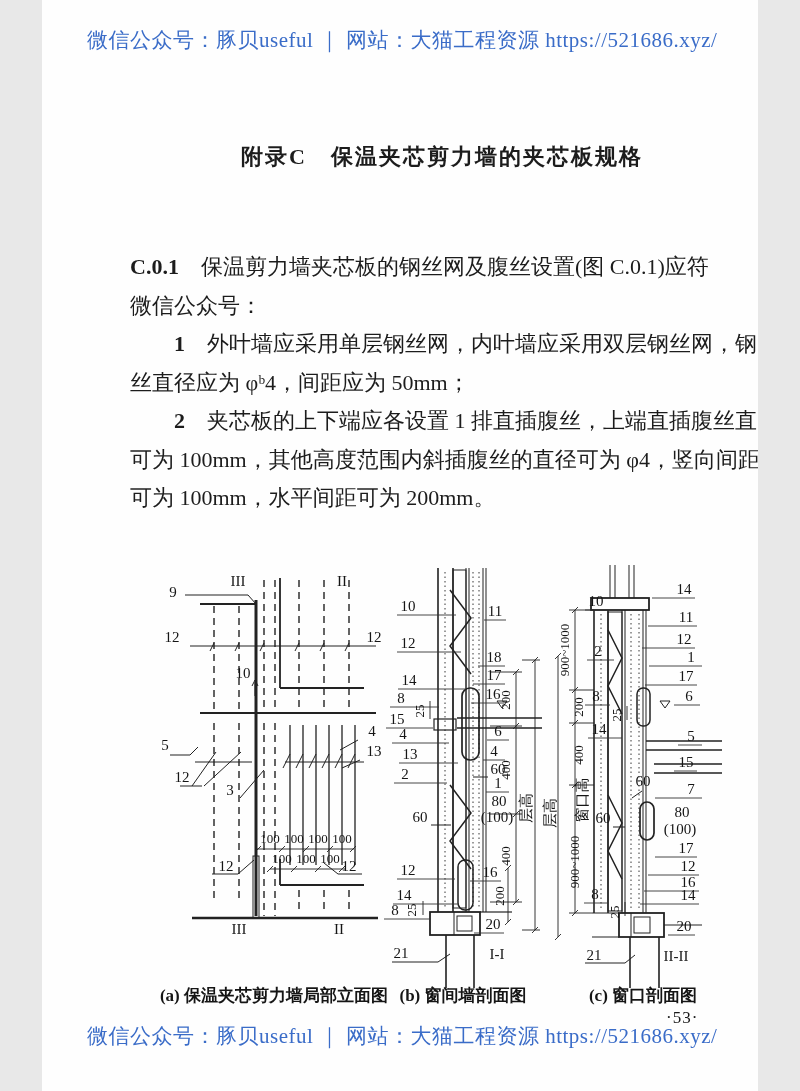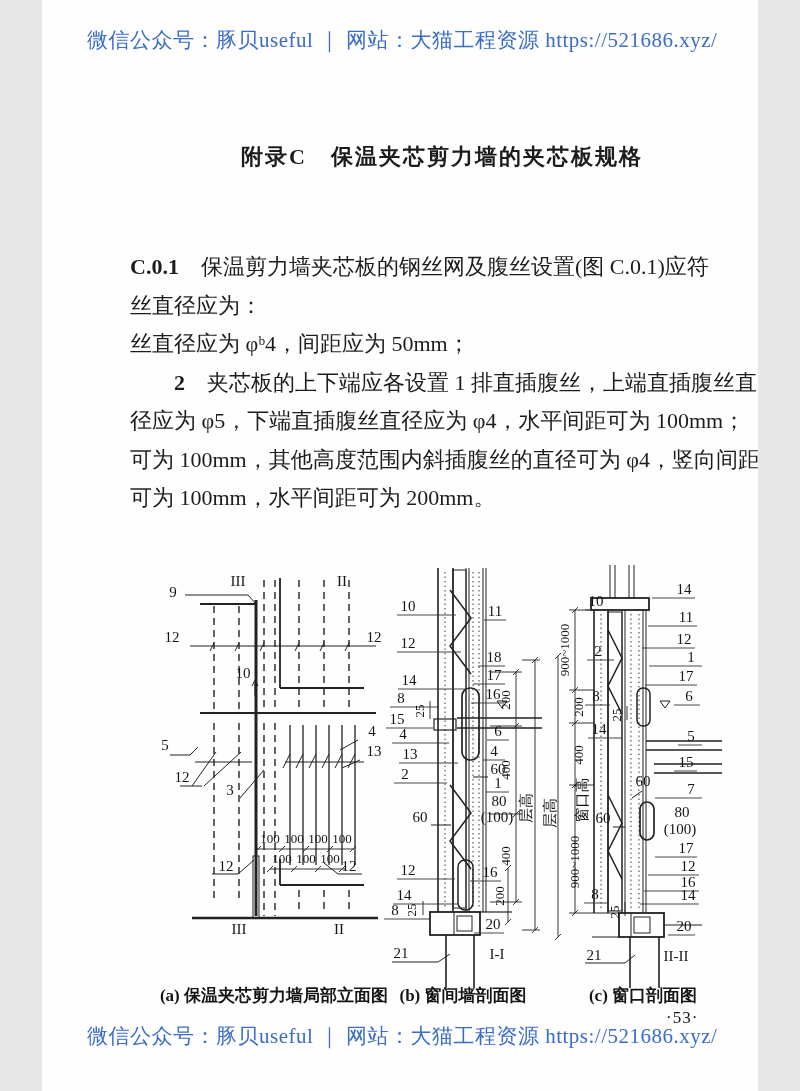--- a/index.html
+++ b/index.html
@@ -32,24 +32,24 @@
 <body>
 
 <div class="page" style="color: rgb(28, 28, 28);">
 
   <div class="watermark top" style="color: rgb(58, 108, 200);">微信公众号：豚贝useful ｜ 网站：大猫工程资源 https://521686.xyz/</div>
 
   <h1 class="title">附录C　保温夹芯剪力墙的夹芯板规格</h1>
 
   <div class="body-text">
       <div class="bline"><b>C.0.1</b>　保温剪力墙夹芯板的钢丝网及腹丝设置(图 C.0.1)应符</div>
-      <div class="bline">丝直径应为：</div>
+      <div class="bline">微信公众号：</div>
+      <div class="bline" style="text-indent: 2em;"><b>1</b>　外叶墙应采用单层钢丝网，内叶墙应采用双层钢丝网，钢</div>
       <div class="bline">丝直径应为 φᵇ4，间距应为 50mm；</div>
       <div class="bline" style="text-indent: 2em;"><b>2</b>　夹芯板的上下端应各设置 1 排直插腹丝，上端直插腹丝直</div>
-      <div class="bline">径应为 φ5，下端直插腹丝直径应为 φ4，水平间距可为 100mm；</div>
       <div class="bline">可为 100mm，其他高度范围内斜插腹丝的直径可为 φ4，竖向间距</div>
       <div class="bline">可为 100mm，水平间距可为 200mm。</div>
     </div>
 
   <svg id="fig" width="800" height="455" viewBox="0 0 800 455" xmlns="http://www.w3.org/2000/svg">
     <defs>
       <pattern id="insul" width="13" height="26" patternUnits="userSpaceOnUse">
         <path d="M0,0 L13,13 M13,0 L0,13 M0,13 L13,26 M13,13 L0,26" stroke="#555" stroke-width="0.7" stroke-dasharray="3,2" fill="none"></path>
       </pattern>
     </defs>

